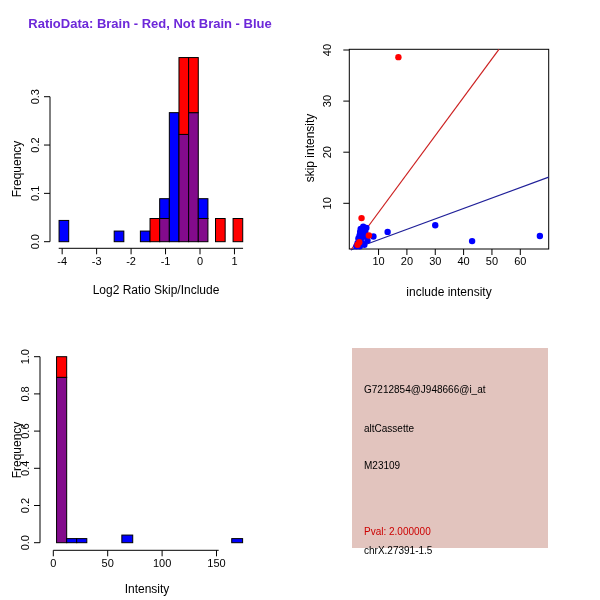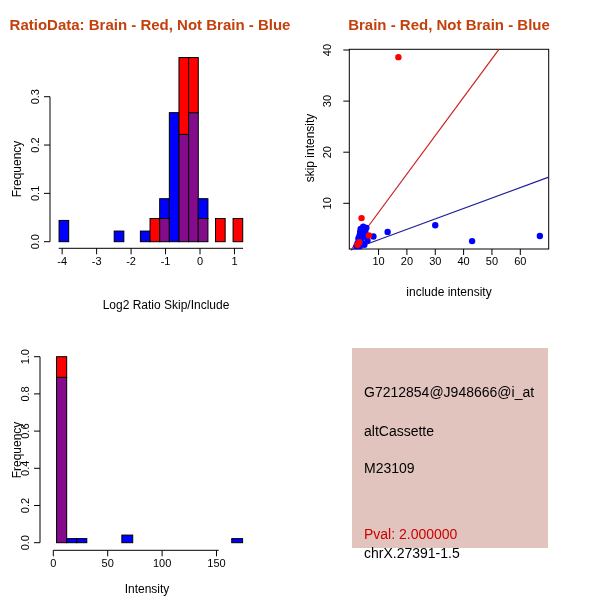--- a/index.html
+++ b/index.html
@@ -4,30 +4,30 @@
 <style>
   html,body{margin:0;padding:0;background:#ffffff;}
   .canvas{
     position:relative;width:600px;height:600px;background:#ffffff;
     font-family:"Liberation Sans",sans-serif;overflow:hidden;
   }
   svg{position:absolute;left:0;top:0;}
   svg text{font-family:"Liberation Sans",sans-serif;fill:#000;}
   .chart-title{
     position:absolute;transform:translateX(-50%);
-    font-size:15px;font-weight:bold;color:#c2410c;white-space:nowrap;
+    font-size:13px;font-weight:bold;color:#6d28d9;white-space:nowrap;
   }
   .axis-label{
     position:absolute;transform:translate(-50%,-50%);
     font-size:12px;color:#000;white-space:nowrap;
   }
   .axis-label.vert{transform:translate(-50%,-50%) rotate(-90deg);}
   .infobox{position:absolute;left:352px;top:348px;width:196px;height:200px;}
   .info-line{
-    position:absolute;left:12px;font-size:14px;color:#000;white-space:nowrap;
+    position:absolute;left:12px;font-size:10px;color:#000;white-space:nowrap;
   }
 </style>
 </head>
 <body>
 
 <div class="canvas">
 
   <svg id="plot-svg" width="600" height="600" viewBox="0 0 600 600">
       <line x1="50" y1="241.7" x2="50" y2="96.70999999999998" stroke="#000000" stroke-width="1"></line>
       <line x1="44" y1="241.7" x2="50" y2="241.7" stroke="#000000" stroke-width="1"></line>
@@ -141,23 +141,22 @@
       <rect x="56.564" y="377.346" width="10.118400000000001" height="165.354" fill="#830B8C" stroke="#000000" stroke-width="1"></rect>
       <rect x="56.564" y="356.70000000000005" width="10.118400000000001" height="20.645999999999997" fill="#FF0000" stroke="#000000" stroke-width="1"></rect>
       <rect x="66.6824" y="538.6080000000001" width="10.009600000000006" height="4.092" fill="#0000FF" stroke="#000000" stroke-width="1"></rect>
       <rect x="76.69200000000001" y="538.6080000000001" width="10.118399999999994" height="4.092" fill="#0000FF" stroke="#000000" stroke-width="1"></rect>
       <rect x="121.84400000000001" y="535.0740000000001" width="10.879999999999981" height="7.626" fill="#0000FF" stroke="#000000" stroke-width="1"></rect>
       <rect x="231.73200000000003" y="538.6080000000001" width="10.879999999999995" height="4.092" fill="#0000FF" stroke="#000000" stroke-width="1"></rect>
     </svg>
 
   <div class="chart-title" style="left:150px;top:16px;">RatioData: Brain - Red, Not Brain - Blue</div>
   <div class="axis-label vert" style="left:17px;top:169px;">Frequency</div>
-  <div class="axis-label" style="left:166px;top:290px;margin-top:15px;">Log2 Ratio Skip/Include</div>
+  <div class="axis-label" style="left:156px;top:290px;">Log2 Ratio Skip/Include</div>
 
-  <div class="chart-title" style="left:449px;top:16px;">Brain - Red, Not Brain - Blue</div>
   <div class="axis-label vert" style="left:310px;top:148px;">skip intensity</div>
   <div class="axis-label" style="left:449px;top:292px;">include intensity</div>
 
   <div class="axis-label vert" style="left:17px;top:450px;">Frequency</div>
   <div class="axis-label" style="left:147px;top:589px;">Intensity</div>
 
   <div class="infobox" style="background: rgb(226, 196, 190);">
     <div class="info-line" style="top:36px;">G7212854@J948666@i_at</div>
     <div class="info-line" style="top:75px;">altCassette</div>
     <div class="info-line" style="top:112px;text-align:right;">M23109</div>

